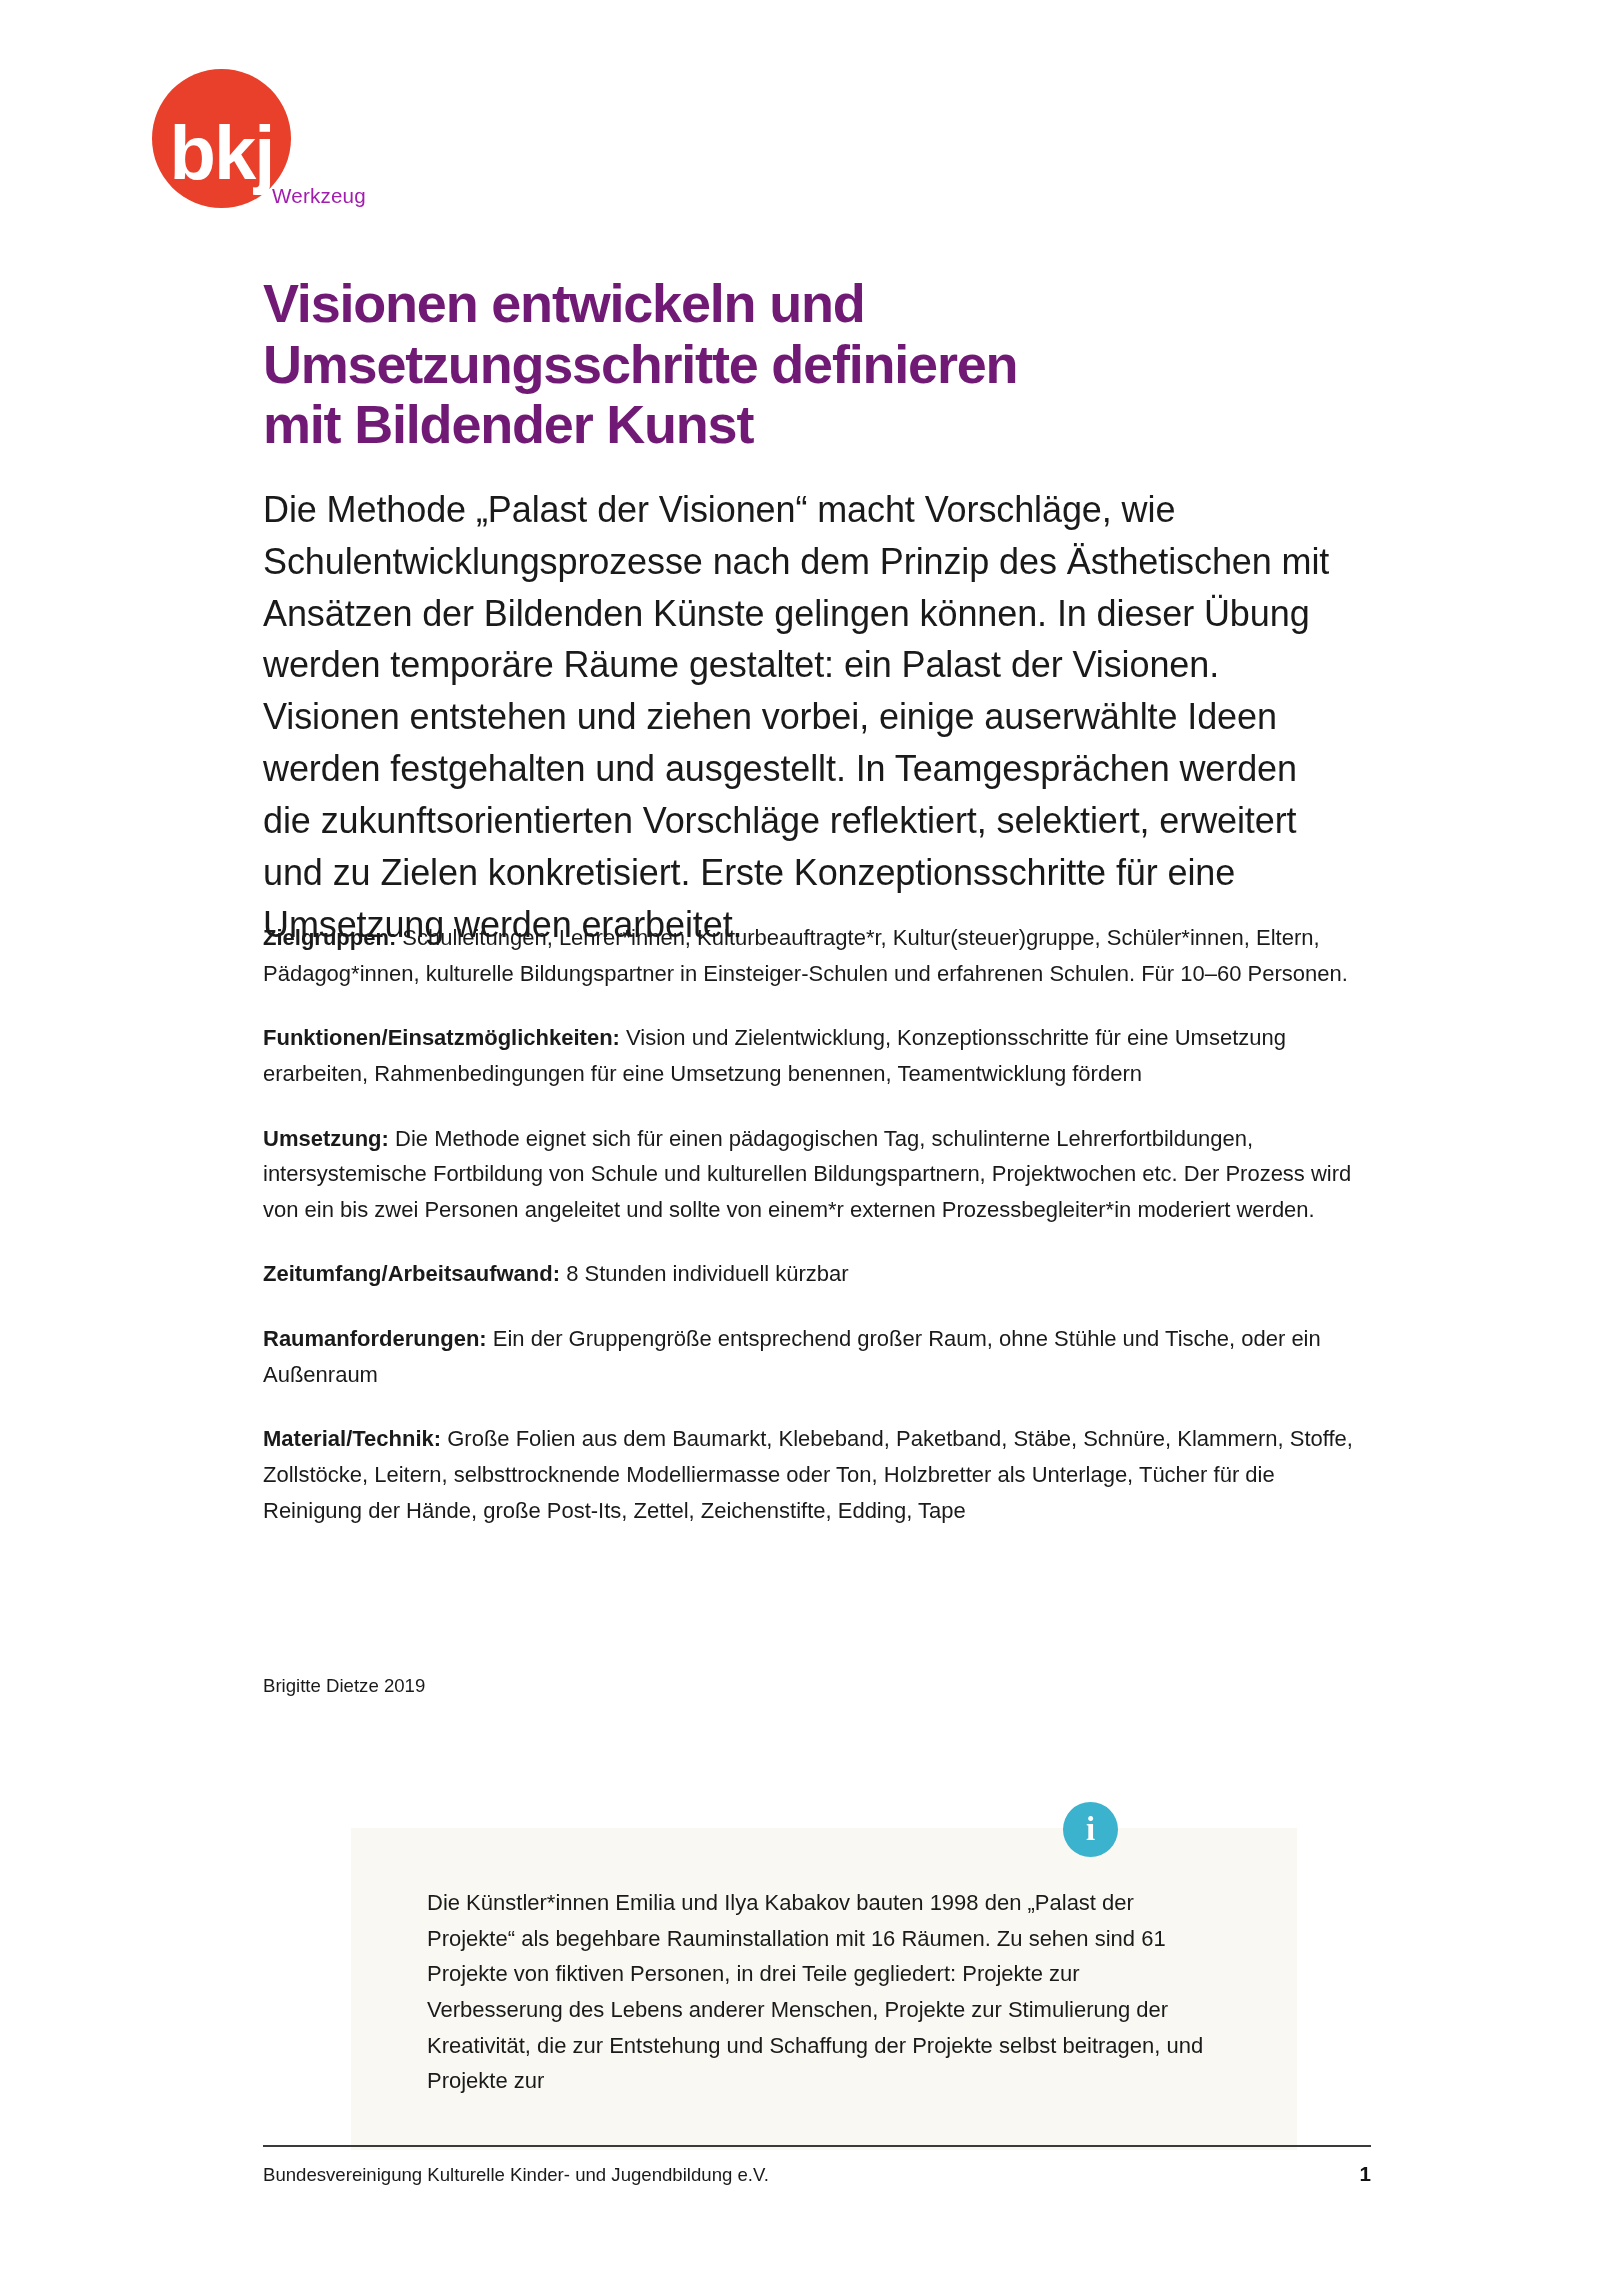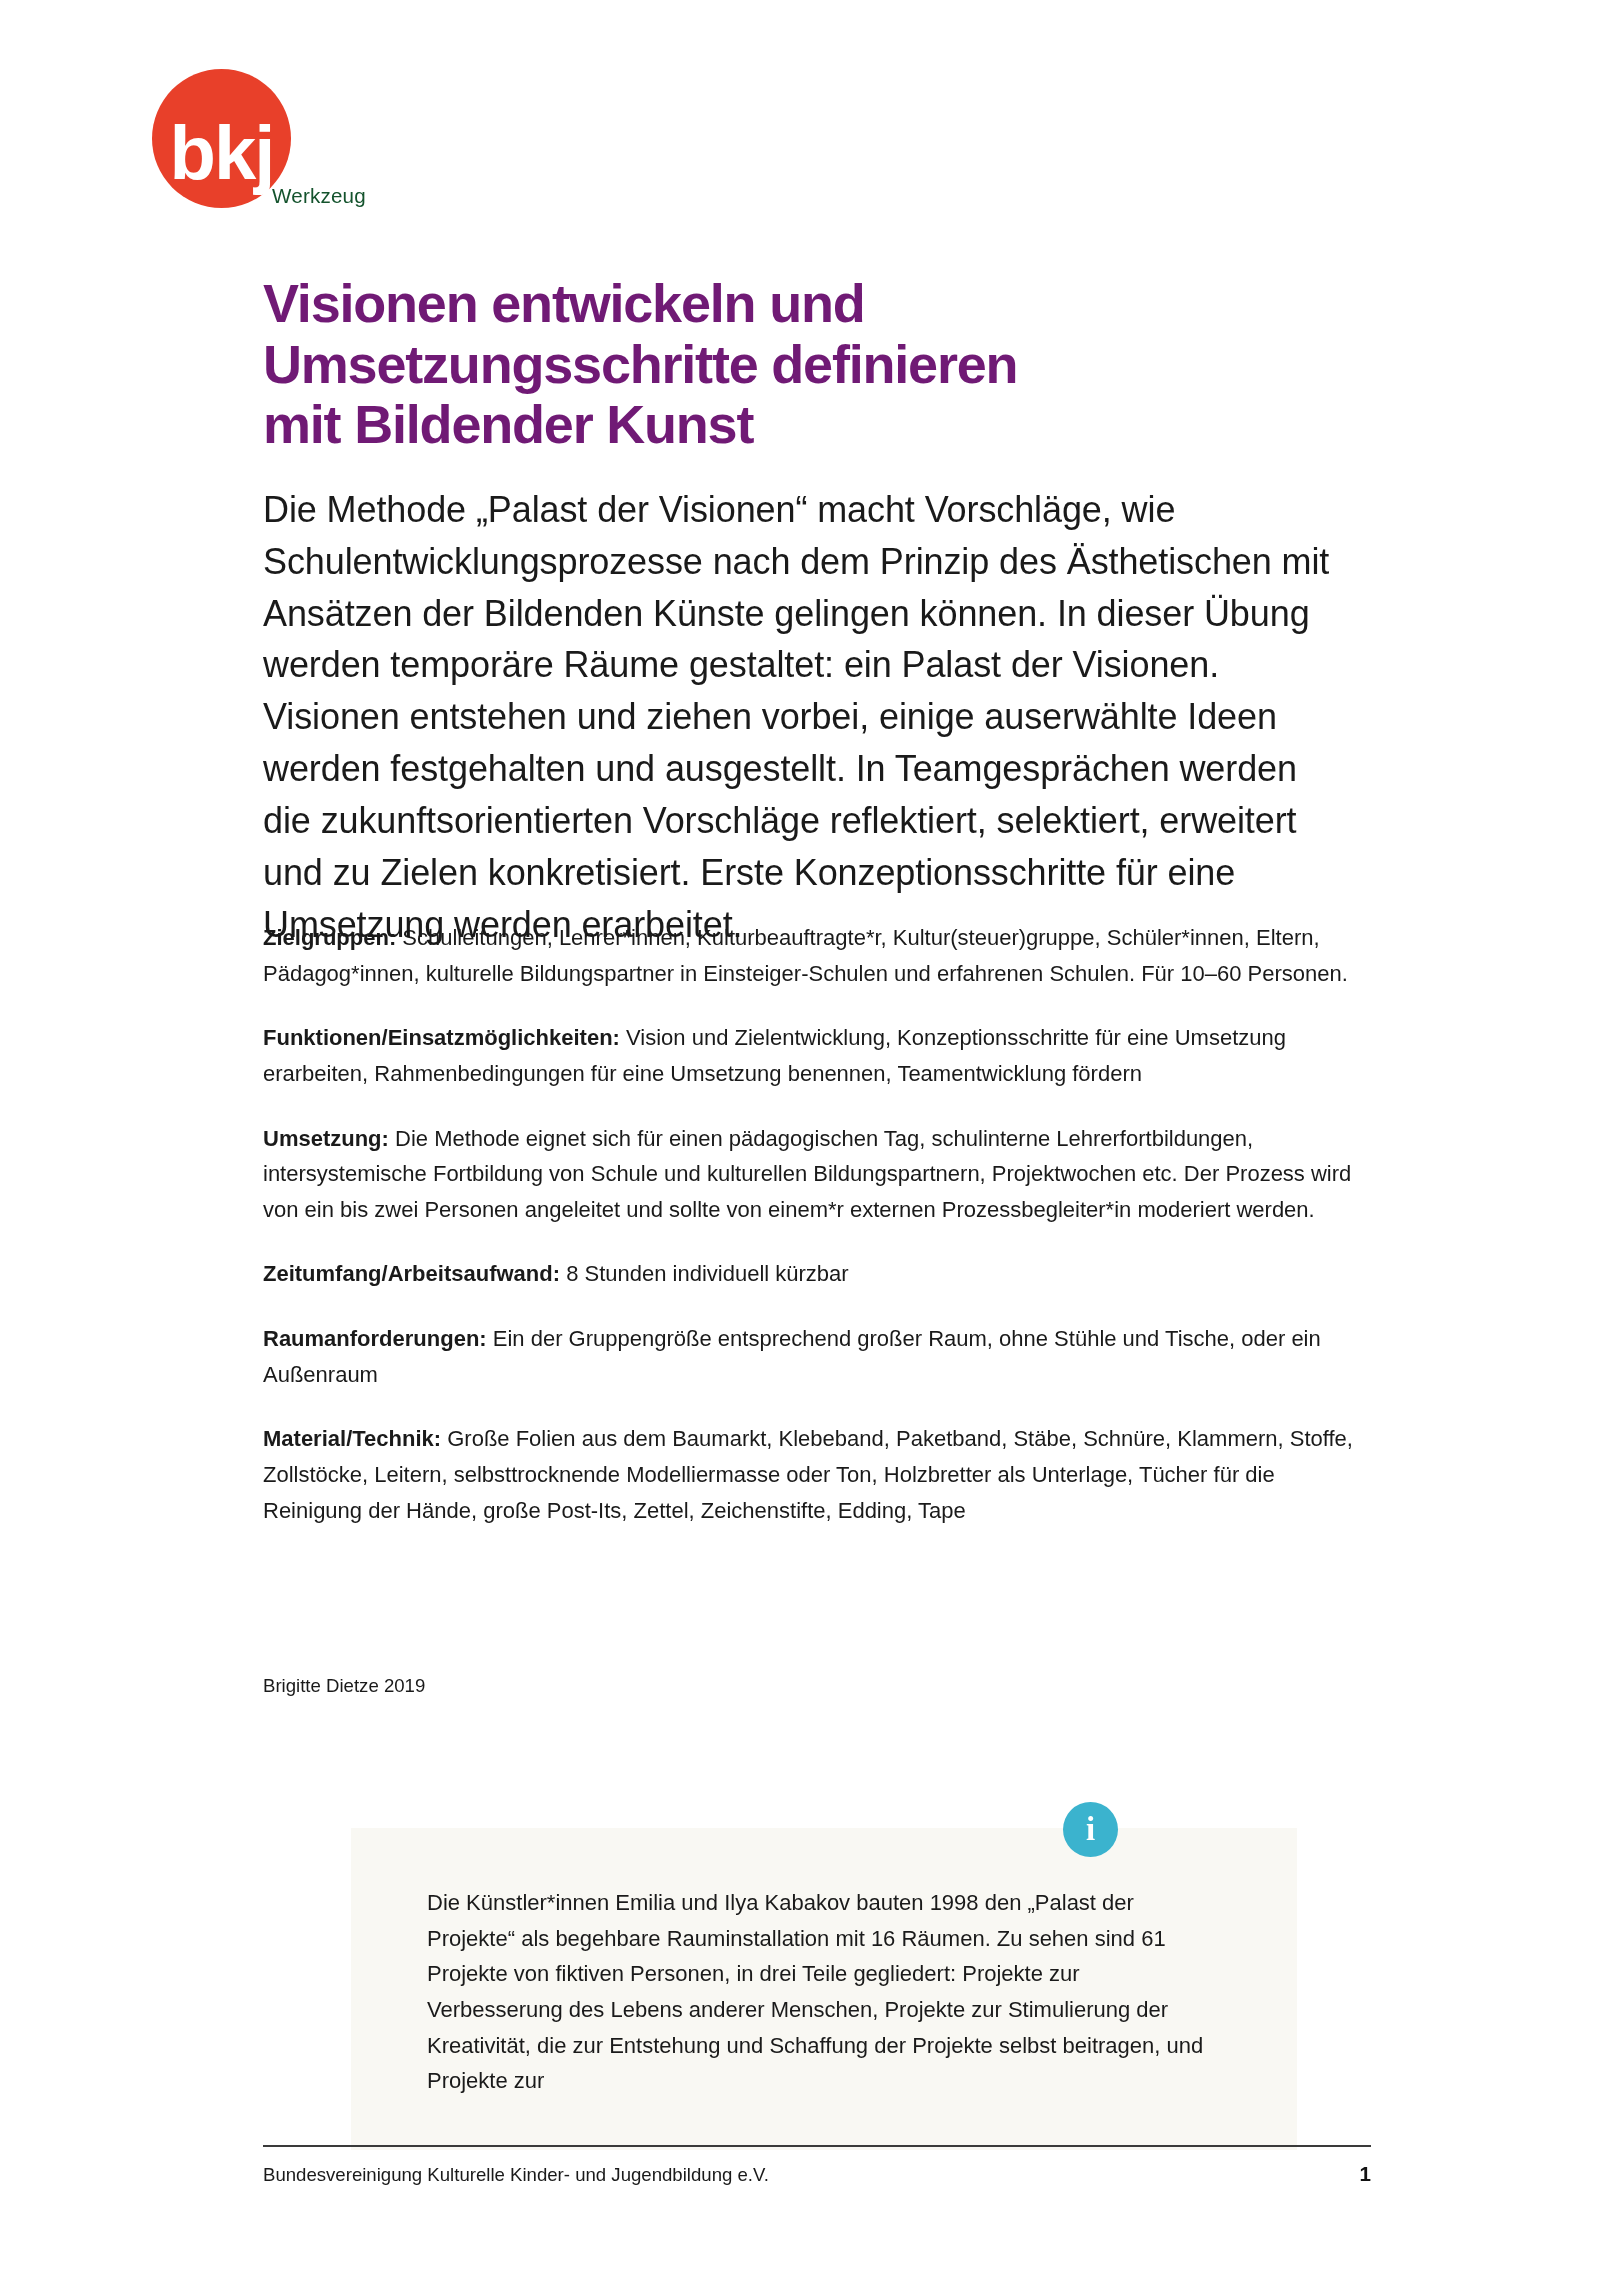--- a/index.html
+++ b/index.html
@@ -53,21 +53,21 @@
     letter-spacing: -2px;
     color: #ffffff;
     text-align: center;
   }
   .logo-sub {
     position: absolute;
     left: 120px;
     top: 115px;
     font-size: 20.6px;
     font-weight: normal;
-    color: #14532d;
+    color: #a21caf;
     letter-spacing: 0.2px;
     text-align: right;
   }
 
   
   .content {
     position: absolute;
     left: 263px;
     top: 0;
     width: 1108px;

